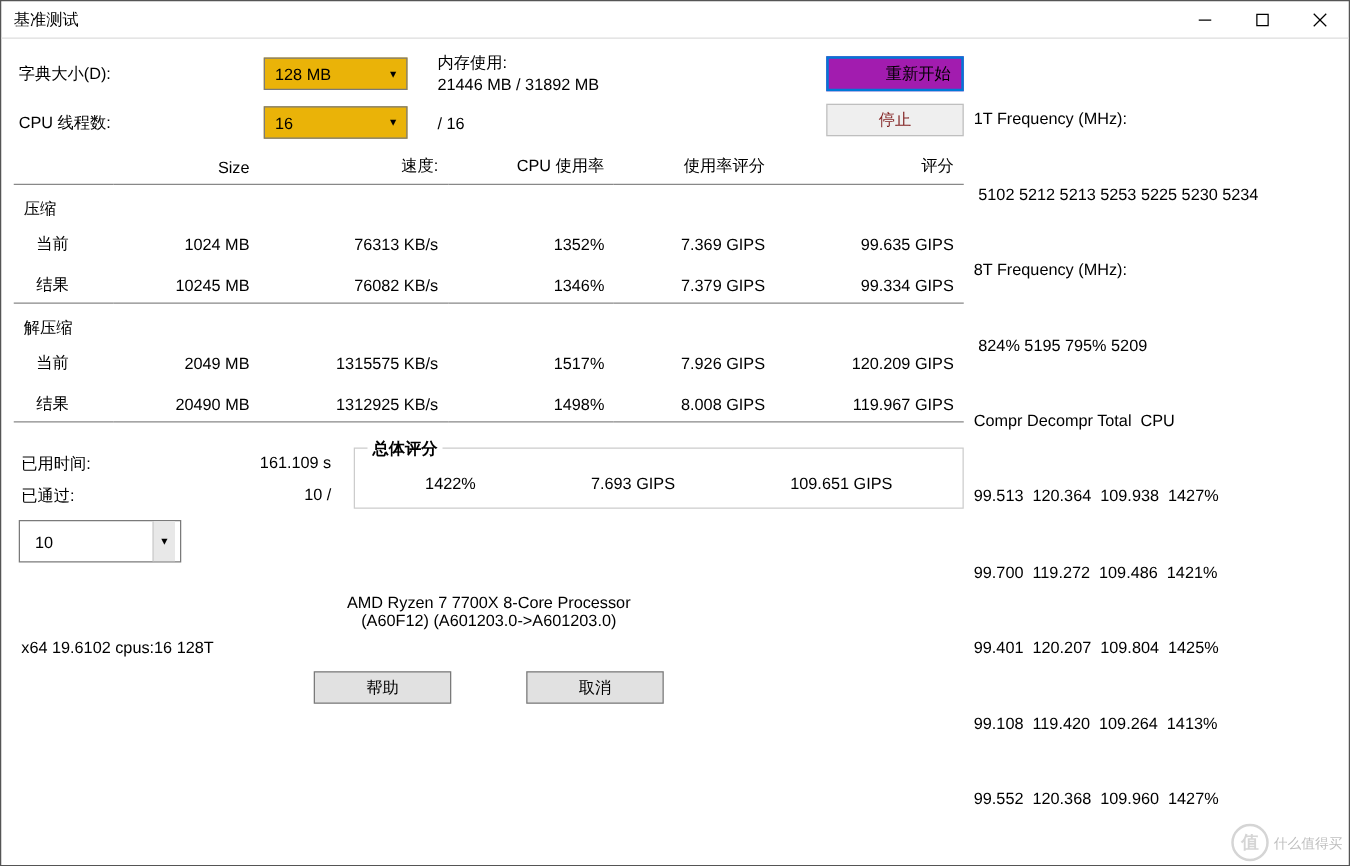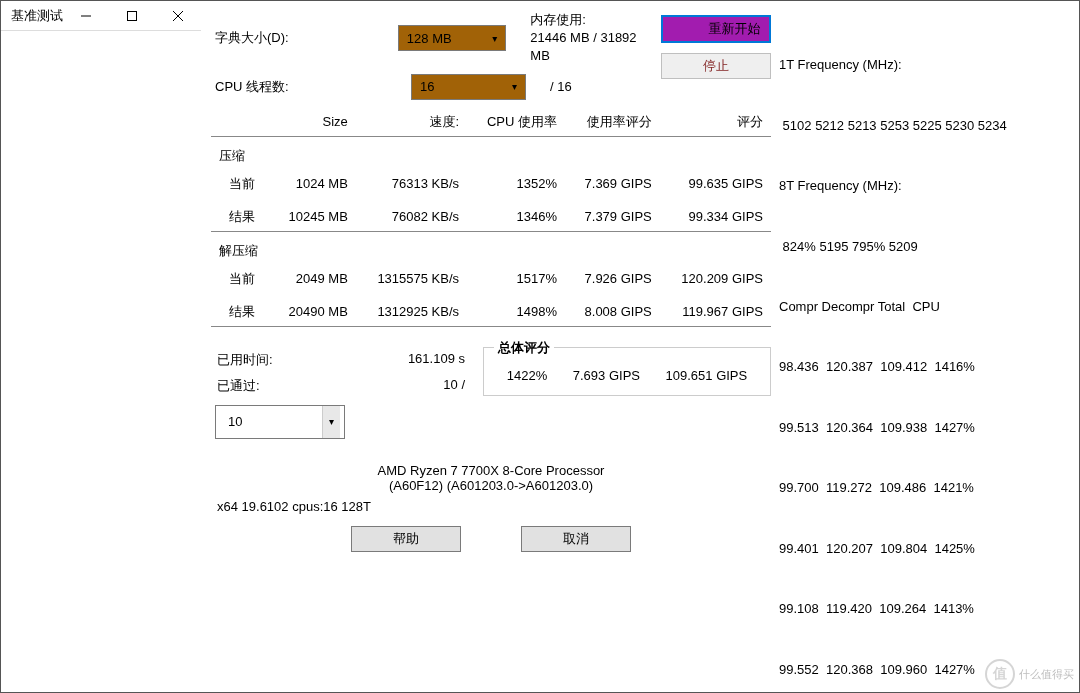--- a/index.html
+++ b/index.html
@@ -1,27 +1,27 @@
 <!DOCTYPE html>
 <html><head>
 <meta charset="utf-8">
 <style>
 * { box-sizing: border-box; margin: 0; padding: 0; }
 body { font-family: "Microsoft YaHei", "Segoe UI", Arial, sans-serif; font-size: 13px; color: #000; background: #fff; width: 1080px; height: 693px; overflow: hidden; position: relative; }
-.window { width: 1080px; height: 693px; border: 1px solid #555; background: #fff; display: flex; flex-direction: row; }
+.window { width: 1080px; height: 693px; border: 1px solid #555; background: #fff; display: flex; flex-direction: column; }
 .titlebar { height: 30px; display: flex; align-items: center; padding-left: 10px; border-bottom: 1px solid #ddd; }
 .titlebar .title { flex: 1; font-size: 13px; }
 .win-btns { display: flex; height: 30px; }
 .win-btn { width: 46px; height: 30px; display: flex; align-items: center; justify-content: center; }
 .content { flex: 1; display: flex; padding: 10px 10px 6px 10px; gap: 8px; }
 .left { flex: 1; display: flex; flex-direction: column; }
 .right { width: 290px; font-size: 13px; line-height: 1.55; padding-top: 4px; white-space: pre; }
 .form-row { display: flex; align-items: center; margin-bottom: 8px; }
 .form-label { width: 200px; padding-left: 4px; }
-.sel { position: relative; width: 115px; height: 26px; border: 1px solid #7a7a7a; background: #a16207; display: flex; align-items: center; padding: 0 8px; font-size: 13px; gap: 36px; }
+.sel { position: relative; width: 115px; height: 26px; border: 1px solid #7a7a7a; background: #eab308; display: flex; align-items: center; padding: 0 8px; font-size: 13px; gap: 36px; }
 .sel .chev { margin-left: auto; font-size: 10px; }
 .mem-block { margin-left: 24px; font-size: 13px; line-height: 1.4; }
 .btn { width: 110px; height: 26px; border: 1px solid #7a7a7a; background: #e1e1e1; display: flex; align-items: center; justify-content: center; font-size: 13px; }
 .btn.primary { border: 2px solid #0078d7; background: #a21caf; width: 110px; height: 28px; padding-left: 37px; }
 .btn.disabled { color: #7f1d1d; border-color: #bfbfbf; background: #efefef; }
 .top-row { display: flex; align-items: flex-start; }
 .top-left-col { flex: 1; }
 .btn-col { width: 120px; display: flex; flex-direction: column; gap: 10px; align-items: flex-end; padding-top: 4px; }
 .tbl { width: 100%; border-collapse: collapse; }
 .tbl th, .tbl td { text-align: right; padding: 5px 8px; font-weight: normal; font-size: 13px; }
@@ -202,21 +202,20 @@
       </div>
 
     </div>
 
     <div class="right">
       <div>1T Frequency (MHz):</div>
       <div> 5102 5212 5213 5253 5225 5230 5234</div>
       <div>8T Frequency (MHz):</div>
       <div> 824% 5195 795% 5209</div>
       <div>Compr Decompr Total  CPU</div>
-      <div>98.436  120.387  109.412  1416%</div>
       <div>99.513  120.364  109.938  1427%</div>
       <div>99.700  119.272  109.486  1421%</div>
       <div>99.401  120.207  109.804  1425%</div>
       <div>99.108  119.420  109.264  1413%</div>
       <div>99.552  120.368  109.960  1427%</div>
       
       
       
       
       

